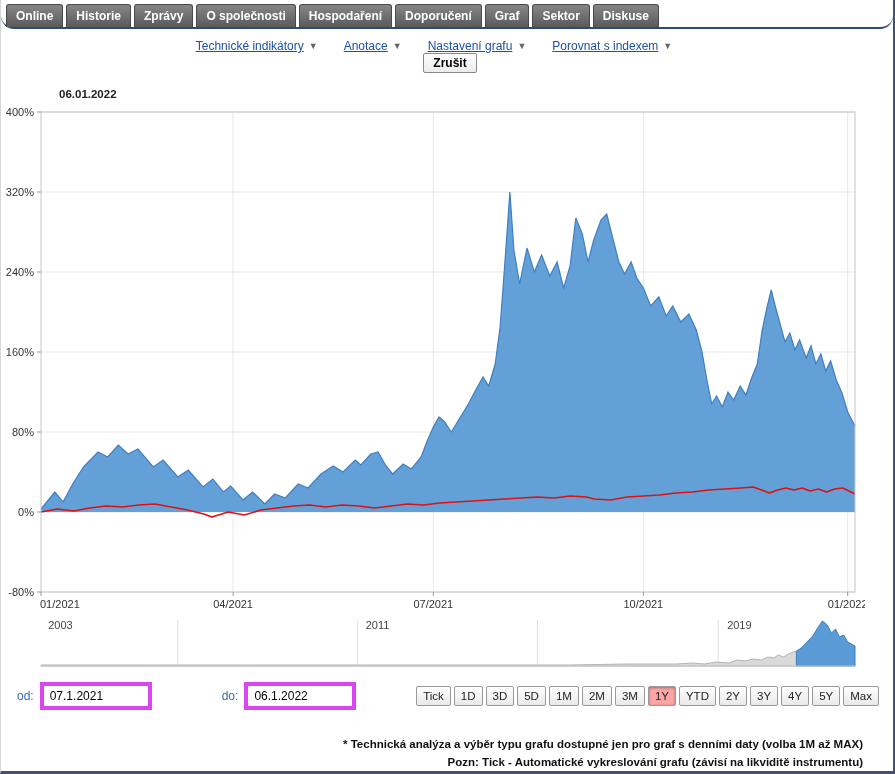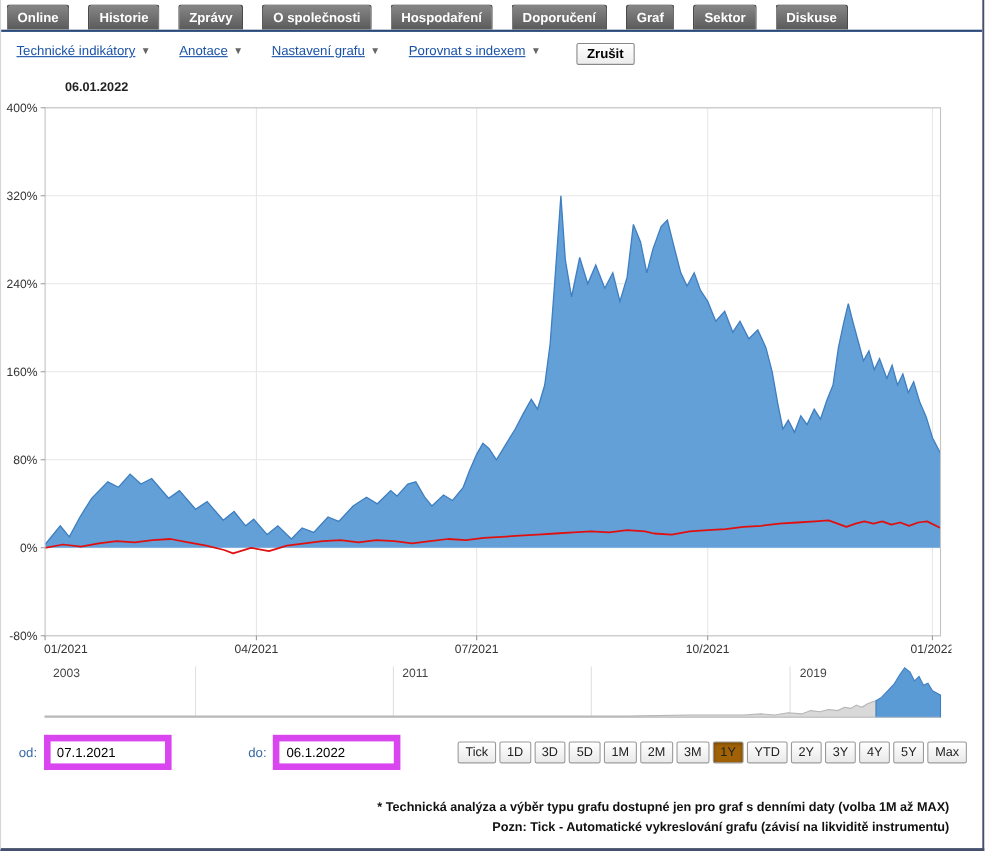--- a/index.html
+++ b/index.html
@@ -1,29 +1,29 @@
 <!DOCTYPE html>
 <html><head>
 <meta charset="utf-8">
 <style>
   html,body { margin:0; padding:0; background:#fff; }
   body { font-family:"Liberation Sans", sans-serif; }
   .page { width:895px; height:774px; box-sizing:border-box; overflow:hidden; background:#fff;
           border-right:2px solid #45506e; border-bottom:3px solid #45506e; border-left:1px solid #d6d6d6; }
 
   
-  .tabstrip { display:flex; align-items:center; gap:17px; padding:4px 6px 0 5px; border-bottom:2px solid #2a4a7a; }
+  .tabstrip { display:flex; align-items:center; gap:3px; padding:4px 6px 0 5px; border-bottom:2px solid #2a4a7a;border-radius:13px; }
   .tab { background:linear-gradient(#868686,#5a5a5a); color:#fff; font-size:12px; font-weight:bold;
          padding:4px 9px; border:1px solid #4a4a4a; border-bottom:none; border-radius:3px 3px 0 0;
          cursor:pointer; white-space:nowrap; }
   .tab.active { background:#fff; color:#0a3e7a; border:2px solid #2a4a7a; border-bottom:2px solid #fff;
                 margin-bottom:-2px; margin-left:6px; padding:5px 11px; font-size:12.5px; }
 
   
-  .toolbar { display:flex; align-items:flex-start; padding:10px 14px 6px 14px; font-size:12px; }
+  .toolbar { display:flex; align-items:center; padding:10px 14px 6px 14px; font-size:12px;flex-direction:column; }
   .tlink-wrap { display:flex; align-items:center; margin-right:26px; }
   .tlink { color:#1a52a8; text-decoration:underline; cursor:pointer; white-space:nowrap; }
   .caret { color:#666; font-size:9px; margin-left:5px; }
   .compare-input { width:148px; height:18px; border:1px solid #999; font-size:12px; padding:1px 4px;
                    font-family:"Liberation Sans", sans-serif; }
   .cancel-btn { margin-left:6px; font-size:12px; font-weight:bold; padding:2px 9px;
                 background:linear-gradient(#fff,#ececec); border:1px solid #888; border-radius:2px; cursor:pointer;
                 font-family:"Liberation Sans", sans-serif; }
 
   
@@ -33,27 +33,27 @@
   .legend-swatch { width:11px; height:11px; display:inline-block; margin-right:5px; }
 
   
   .chart-wrap { padding:2px 0 0 2px; }
   .chart-wrap svg, .nav-wrap svg { display:block; }
   .nav-wrap { padding:4px 0 0 2px; }
 
   
   .controls { display:flex; align-items:center; padding:8px 14px 2px 16px; font-size:12px; }
   .ctrl-label { color:#3a6aa8; margin-right:6px; }
-  .ctrl-input { width:92px; height:18px; border:6px solid #d946ef; font-size:12px; padding:1px 6px;
+  .ctrl-input { width:92px; height:18px; border:4px solid #d946ef; font-size:12px; padding:1px 6px;
                 font-family:"Liberation Sans", sans-serif; }
   .ctrl-gap { width:70px; }
   .rangebtns { margin-left:auto; display:flex; gap:3px; }
   .rbtn { font-size:11.5px; padding:3px 6px; border:1px solid #999; background:linear-gradient(#fff,#e9e9e9);
           border-radius:2px; cursor:pointer; color:#222; font-family:"Liberation Sans", sans-serif; }
-  .rbtn.active { background:#a16207; box-shadow:inset 0 1px 3px rgba(0,0,0,.35); }
+  .rbtn.active { background:#fca5a5; box-shadow:inset 0 1px 3px rgba(0,0,0,.35); }
 
   
   .footnotes { text-align:right; padding:24px 30px 0 0; font-size:11.5px; font-weight:bold; color:#111; line-height:1.55; }
 </style>
 </head>
 <body>
 
 <div class="page">
 
   <div class="tabstrip">

